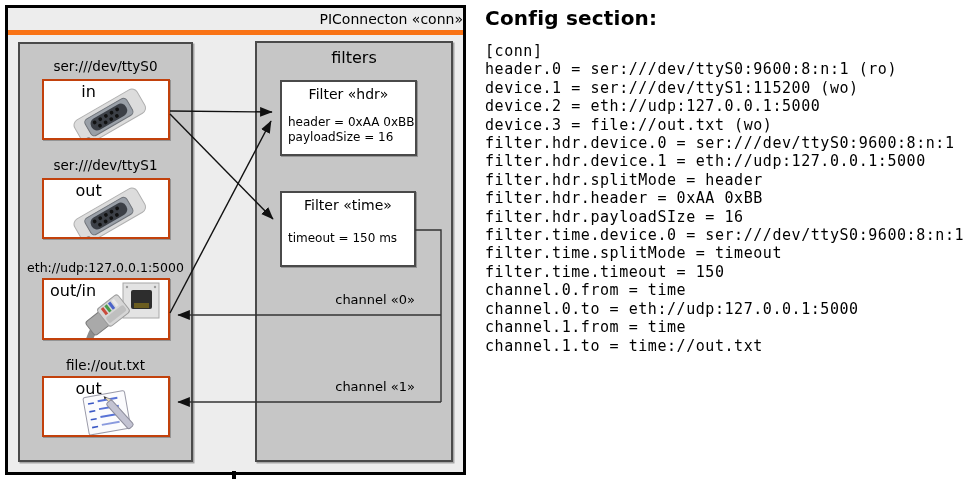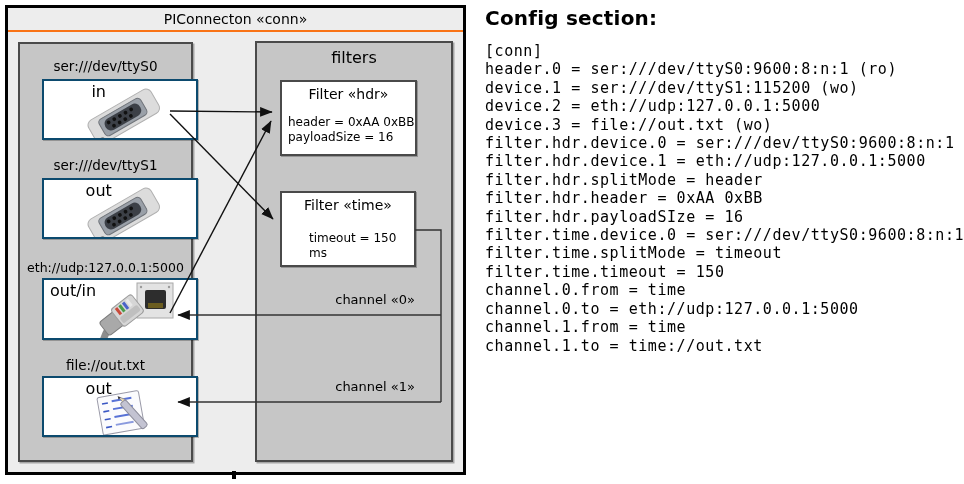--- a/index.html
+++ b/index.html
@@ -3,47 +3,47 @@
 <meta charset="utf-8">
 <style>
   html,body{margin:0;padding:0;background:#fff;}
   #stage{position:relative;width:964px;height:484px;background:#fff;overflow:hidden;
          font-family:"DejaVu Sans","Liberation Sans",sans-serif;color:#000;}
 
   
   .outer-box{position:absolute;left:5px;top:5px;width:461px;height:470px;
              background:#ededed;border:3px solid #000;box-sizing:border-box;}
   .outer-title{position:absolute;left:0;top:0;width:100%;height:22px;line-height:22px;
-               text-align:center;font-size:14px;border-bottom:2px solid #f97316;}
+               text-align:right;font-size:14px;border-bottom:5px solid #f97316;}
 
   .gray-panel{position:absolute;background:#c6c6c6;border:2px solid #4a4a4a;
               box-sizing:border-box;box-shadow:1.5px 1.5px 0 rgba(0,0,0,.3);}
   .devices-col{left:10px;top:34px;width:175px;height:420px;}
   .filters-box{left:247px;top:33px;width:198px;height:421px;}
 
   .dev-label{position:absolute;left:-30px;right:-30px;text-align:center;font-size:13.5px;}
   .dev-label.small{font-size:12.5px;}
   .lbl1{top:14px;} .lbl2{top:113px;} .lbl3{top:216px;} .lbl4{top:313px;}
 
-  .dev-box{position:absolute;left:22px;width:156px;height:61px;background:#fff;
-           border:2px solid #0c4a6e;box-sizing:border-box;
+  .dev-box{position:absolute;left:22px;width:128px;height:61px;background:#fff;
+           border:2px solid #c2410c;box-sizing:border-box;
            box-shadow:1px 1px 0 rgba(0,0,0,.25);}
   .dbox1{top:35px;} .dbox2{top:134px;} .dbox3{top:234px;height:62px;} .dbox4{top:332px;}
   .dev-mode{position:absolute;left:0;top:1px;width:72%;text-align:center;font-size:16px;}
   .dev-mode.wide{width:auto;left:6px;text-align:left;}
   .dev-icon{position:absolute;left:0;top:0;width:100%;height:100%;}
 
   .filters-title{position:absolute;top:5px;left:0;width:100%;text-align:center;font-size:16px;}
   .filter-box{position:absolute;left:23px;width:137px;height:76px;background:#fff;
               border:2px solid #4a4a4a;box-sizing:border-box;
               box-shadow:1px 1px 0 rgba(0,0,0,.25);}
   .fbox-hdr{top:37px;} .fbox-time{top:148px;width:136px;}
   .filter-title{position:absolute;top:4px;left:0;width:100%;text-align:center;font-size:14px;}
   .filter-props{position:absolute;left:6px;top:33px;font-size:12px;line-height:15px;}
-  .fbox-time .filter-props{top:38px;margin-left:21px;}
+  .fbox-time .filter-props{top:38px;}
 
   .chan-label{position:absolute;right:36px;font-size:13px;}
   .chan0{top:249px;} .chan1{top:336px;}
 
   
   #wires{position:absolute;left:0;top:0;width:964px;height:484px;pointer-events:none;}
 
   .border-notch{position:absolute;left:232px;top:471px;width:4px;height:8px;background:#000;}
 
   

